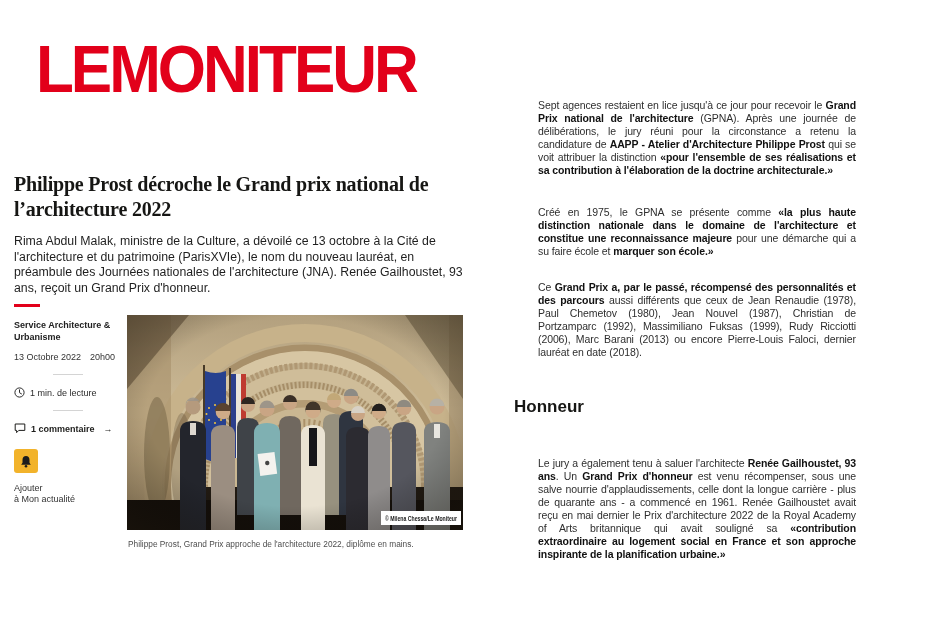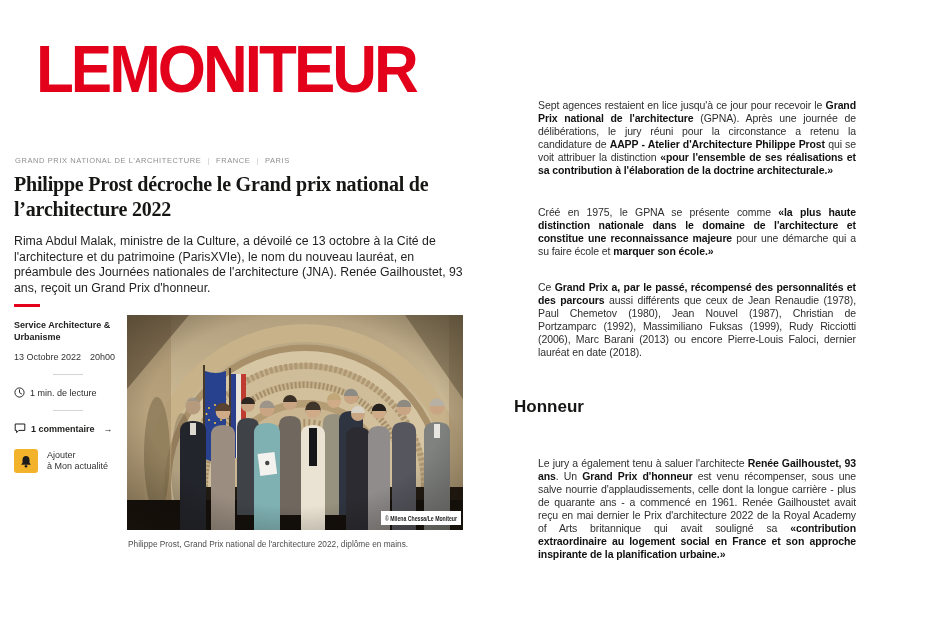--- a/index.html
+++ b/index.html
@@ -40,21 +40,21 @@
   
   .meta{position:absolute;left:14px;top:304px;width:108px;font-size:9px;color:#333;}
   .meta .redbar{width:26px;height:3px;background:var(--brand_red,#E2001A);}
   .meta .author{margin-top:13px;font-weight:bold;font-size:9px;line-height:11.5px;color:#222;cursor:pointer;}
   .meta .dateline{margin-top:9px;font-size:9px;color:#333;}
   .meta .dateline .time{margin-left:9px;}
   .meta .rule{margin-top:12px;width:30px;border:0;border-top:1px solid #d4d4d4;}
   .meta .inline-item{margin-top:12px;display:flex;align-items:center;gap:5px;font-size:9px;color:#2b2b2b;}
   .meta .comments{font-weight:bold;cursor:pointer;color:#1d1d1b;}
   .meta .comments .arrow{margin-left:4px;font-weight:normal;}
-  .addrow{margin-top:15px;display:flex;align-items:flex-start;gap:9px;cursor:pointer;}
+  .addrow{margin-top:15px;display:flex;align-items:flex-start;gap:9px;cursor:pointer;flex-direction:column;}
   .addbtn{
     width:24px;height:24px;border-radius:3px;background:var(--accent_yellow,#F2B32B);
     display:flex;align-items:center;justify-content:center;flex:0 0 auto;border:0;cursor:pointer;
   }
   .addlabel{font-size:9px;line-height:11px;color:#333;padding-top:1px;}
   
   .photo{position:absolute;left:127px;top:315px;width:336px;height:215px;}
   .photo svg{display:block;width:336px;height:215px;}
   .caption{
     position:absolute;left:128px;top:539px;width:336px;
@@ -71,23 +71,20 @@
   }
   svg .cr-text{font-family:"Liberation Sans",sans-serif;}
 </style>
 </head>
 <body>
 
 <div class="page">
 
   <div class="logo">LEMONITEUR</div>
 
-  <div class="breadcrumb">
-    <span class="crumb">GRAND PRIX NATIONAL DE L’ARCHITECTURE</span><span class="sep">|</span><span class="crumb">FRANCE</span><span class="sep">|</span><span class="crumb">PARIS</span>
-  </div>
 
   <h1 class="title" style="margin:0">Philippe Prost décroche le Grand prix national de l’architecture 2022</h1>
   <p class="intro" style="margin:0">Rima Abdul Malak, ministre de la Culture, a dévoilé ce 13 octobre à la Cité de l'architecture et du patrimoine (ParisXVIe), le nom du nouveau lauréat, en préambule des Journées nationales de l'architecture (JNA). Renée Gailhoustet, 93 ans, reçoit un Grand Prix d'honneur.</p>
 
   <aside class="meta">
     <div class="redbar"></div>
     <div class="author">Service Architecture &amp; Urbanisme</div>
     <div class="dateline">
       <span>13 Octobre 2022</span><span class="time">20h00</span>
     </div>
@@ -261,21 +258,21 @@
           </g>
       </g>
       <rect width="336" height="215" fill="url(#vign)"></rect>
 
       <g>
         <rect x="254" y="196" width="80" height="14" fill="#ffffff"></rect>
         <text class="cr-text" x="258" y="206" font-size="6.5" font-weight="bold" fill="#1a1a1a" textLength="72" lengthAdjust="spacingAndGlyphs">© Milena Chessa/Le Moniteur</text>
       </g>
     </svg>
   </figure>
-  <div class="caption">Philippe Prost, Grand Prix national de l'architecture 2022, diplôme en mains.</div>
+  <div class="caption">Philippe Prost, Grand Prix approche de l'architecture 2022, diplôme en mains.</div>
 
   <p class="rc p1" style="margin:0"><span>Sept agences restaient en lice jusqu'à ce jour pour recevoir le </span><b>Grand Prix national de l'architecture</b><span> (GPNA). Après une journée de délibérations, le jury réuni pour la circonstance a retenu la candidature de </span><b>AAPP - Atelier d'Architecture Philippe Prost</b><span> qui se voit attribuer la distinction </span><b>«pour l'ensemble de ses réalisations et sa contribution à l'élaboration de la doctrine architecturale.»</b></p>
   <p class="rc p2" style="margin:0"><span>Créé en 1975, le GPNA se présente comme </span><b>«la plus haute distinction nationale dans le domaine de l'architecture et constitue une reconnaissance majeure</b><span> pour une démarche qui a su faire école et </span><b>marquer son école.»</b></p>
   <p class="rc p3" style="margin:0"><span>Ce </span><b>Grand Prix a, par le passé, récompensé des personnalités et des parcours</b><span> aussi différents que ceux de Jean Renaudie (1978), Paul Chemetov (1980), Jean Nouvel (1987), Christian de Portzamparc (1992), Massimiliano Fuksas (1999), Rudy Ricciotti (2006), Marc Barani (2013) ou encore Pierre-Louis Faloci, dernier lauréat en date (2018).</span></p>
   <h2 class="subhead" style="margin:0">Honneur</h2>
   <p class="rc p4" style="margin:0"><span>Le jury a également tenu à saluer l'architecte </span><b>Renée Gailhoustet, 93 ans</b><span>. Un </span><b>Grand Prix d'honneur</b><span> est venu récompenser, sous une salve nourrie d'applaudissements, celle dont la longue carrière - plus de quarante ans - a commencé en 1961. Renée Gailhoustet avait reçu en mai dernier le Prix d'architecture 2022 de la Royal Academy of Arts britannique qui avait souligné sa </span><b>«contribution extraordinaire au logement social en France et son approche inspirante de la planification urbaine.»</b></p>
 
 </div>
 
 </body></html>

